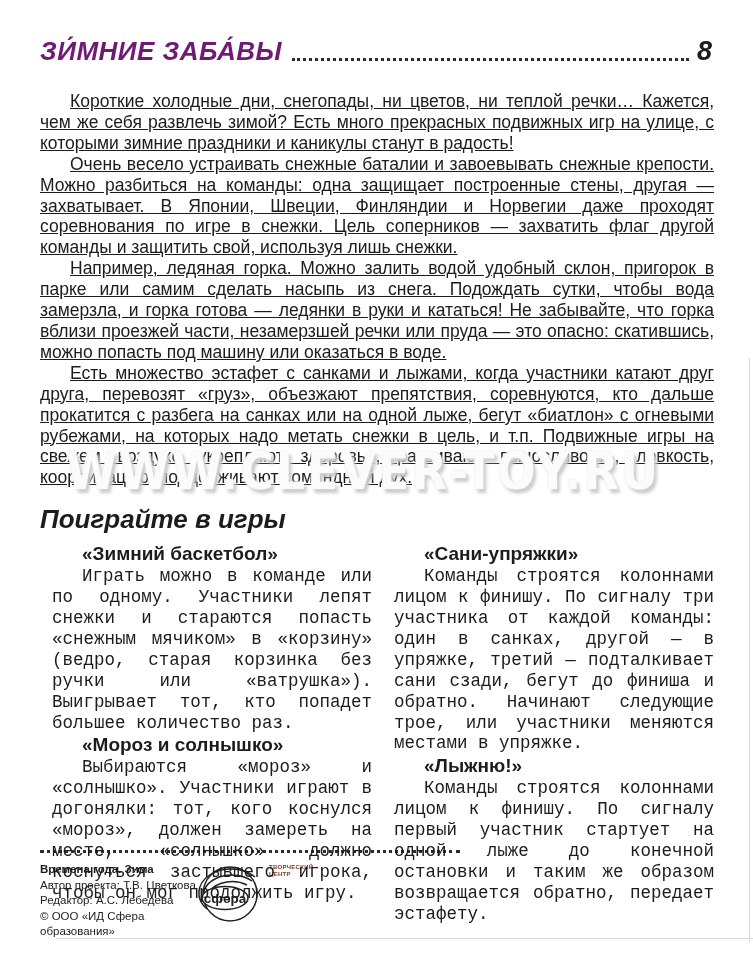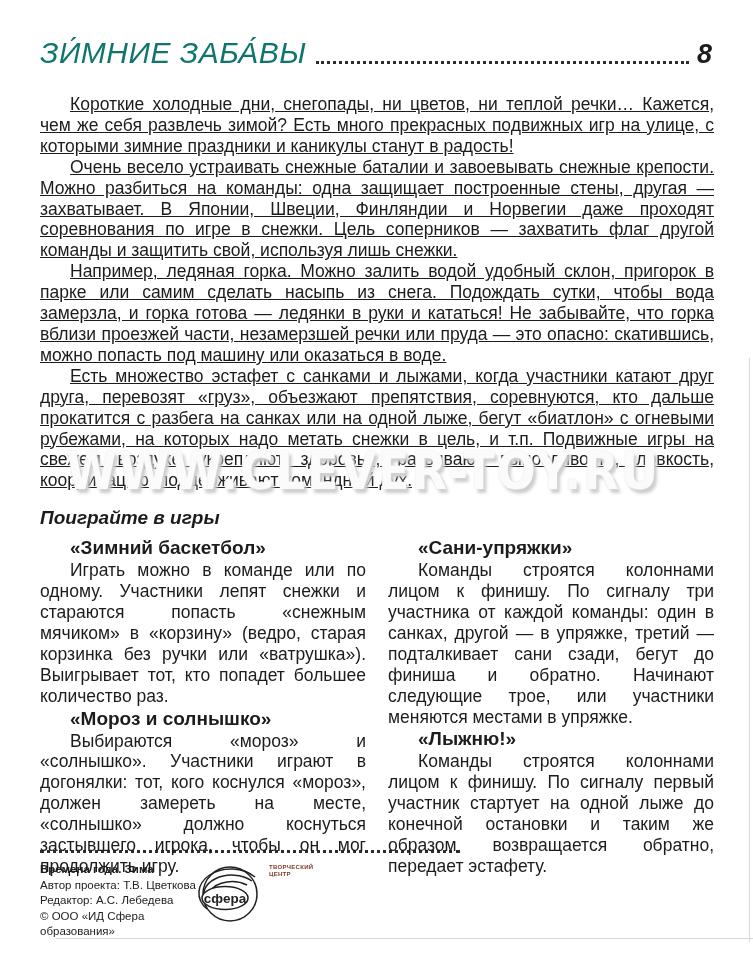--- a/index.html
+++ b/index.html
@@ -9,22 +9,22 @@
     font-family:"Liberation Sans", sans-serif;
     color:#1c1c1c;
     position:relative;
     overflow:hidden;
   }
   .page{padding:36px 39px 0 40px;position:relative;}
 
   
   .header{display:flex;align-items:flex-end;margin-bottom:24px;}
   .header-title{
-    font-size:30px;font-weight:normal;font-style:italic;
-    letter-spacing:.5px;white-space:nowrap;color:#0f766e;
+    font-size:26px;font-weight:bold;font-style:italic;
+    letter-spacing:.5px;white-space:nowrap;color:#701a75;
   }
   .leader{flex:1;border-bottom:3px dotted #2c2c2c;margin:0 8px 6px 10px;height:0;}
   .page-num{font-size:27px;font-weight:bold;font-style:italic;padding-right:2px;}
 
   
   .intro p{
     margin:0;font-size:17.5px;line-height:20.9px;
     text-align:justify;text-indent:30px;text-decoration:underline;
   }
 
@@ -34,32 +34,32 @@
     font-family:"DejaVu Sans", sans-serif;
     font-size:46px;font-weight:bold;letter-spacing:2px;white-space:nowrap;
     color:#fbfbfb;
     text-shadow:0 0 2px #e2e2e2, 3px 4px 3px #cccccc;
     z-index:3;pointer-events:none;
     transform:scaleY(1.12);
   }
 
   
   .games-heading{
-    font-size:19px;font-weight:bold;font-style:italic;
+    font-size:26px;font-weight:bold;font-style:italic;
     margin:16px 0 7px 0;position:relative;z-index:4;
   }
-  .columns{display:flex;gap:22px;position:relative;z-index:4;}
+  .columns{display:flex;gap:22px;position:relative;z-index:4;margin-left:12px;}
   .col{flex:1;min-width:0;}
   .game-title{
     font-size:19px;font-weight:bold;text-indent:30px;
     margin:1px 0 1px 0;line-height:22px;
   }
   .game-body{
     margin:0;font-size:17.5px;line-height:20.9px;
-    text-align:justify;text-indent:30px;
+    text-align:justify;text-indent:30px;font-family:Liberation Mono, monospace;
   }
 
   
   .footer{position:absolute;left:40px;top:850px;width:674px;}
   .footer-rule{width:420px;border-top:3px dotted #2c2c2c;height:0;margin-bottom:9px;}
   .footer-cols{display:flex;align-items:flex-start;}
   .f-block{font-size:11.5px;line-height:15.5px;color:#222;}
   .f-block .bold{font-weight:bold;}
   .f-edition{width:158px;}
   .f-contact{width:160px;}

